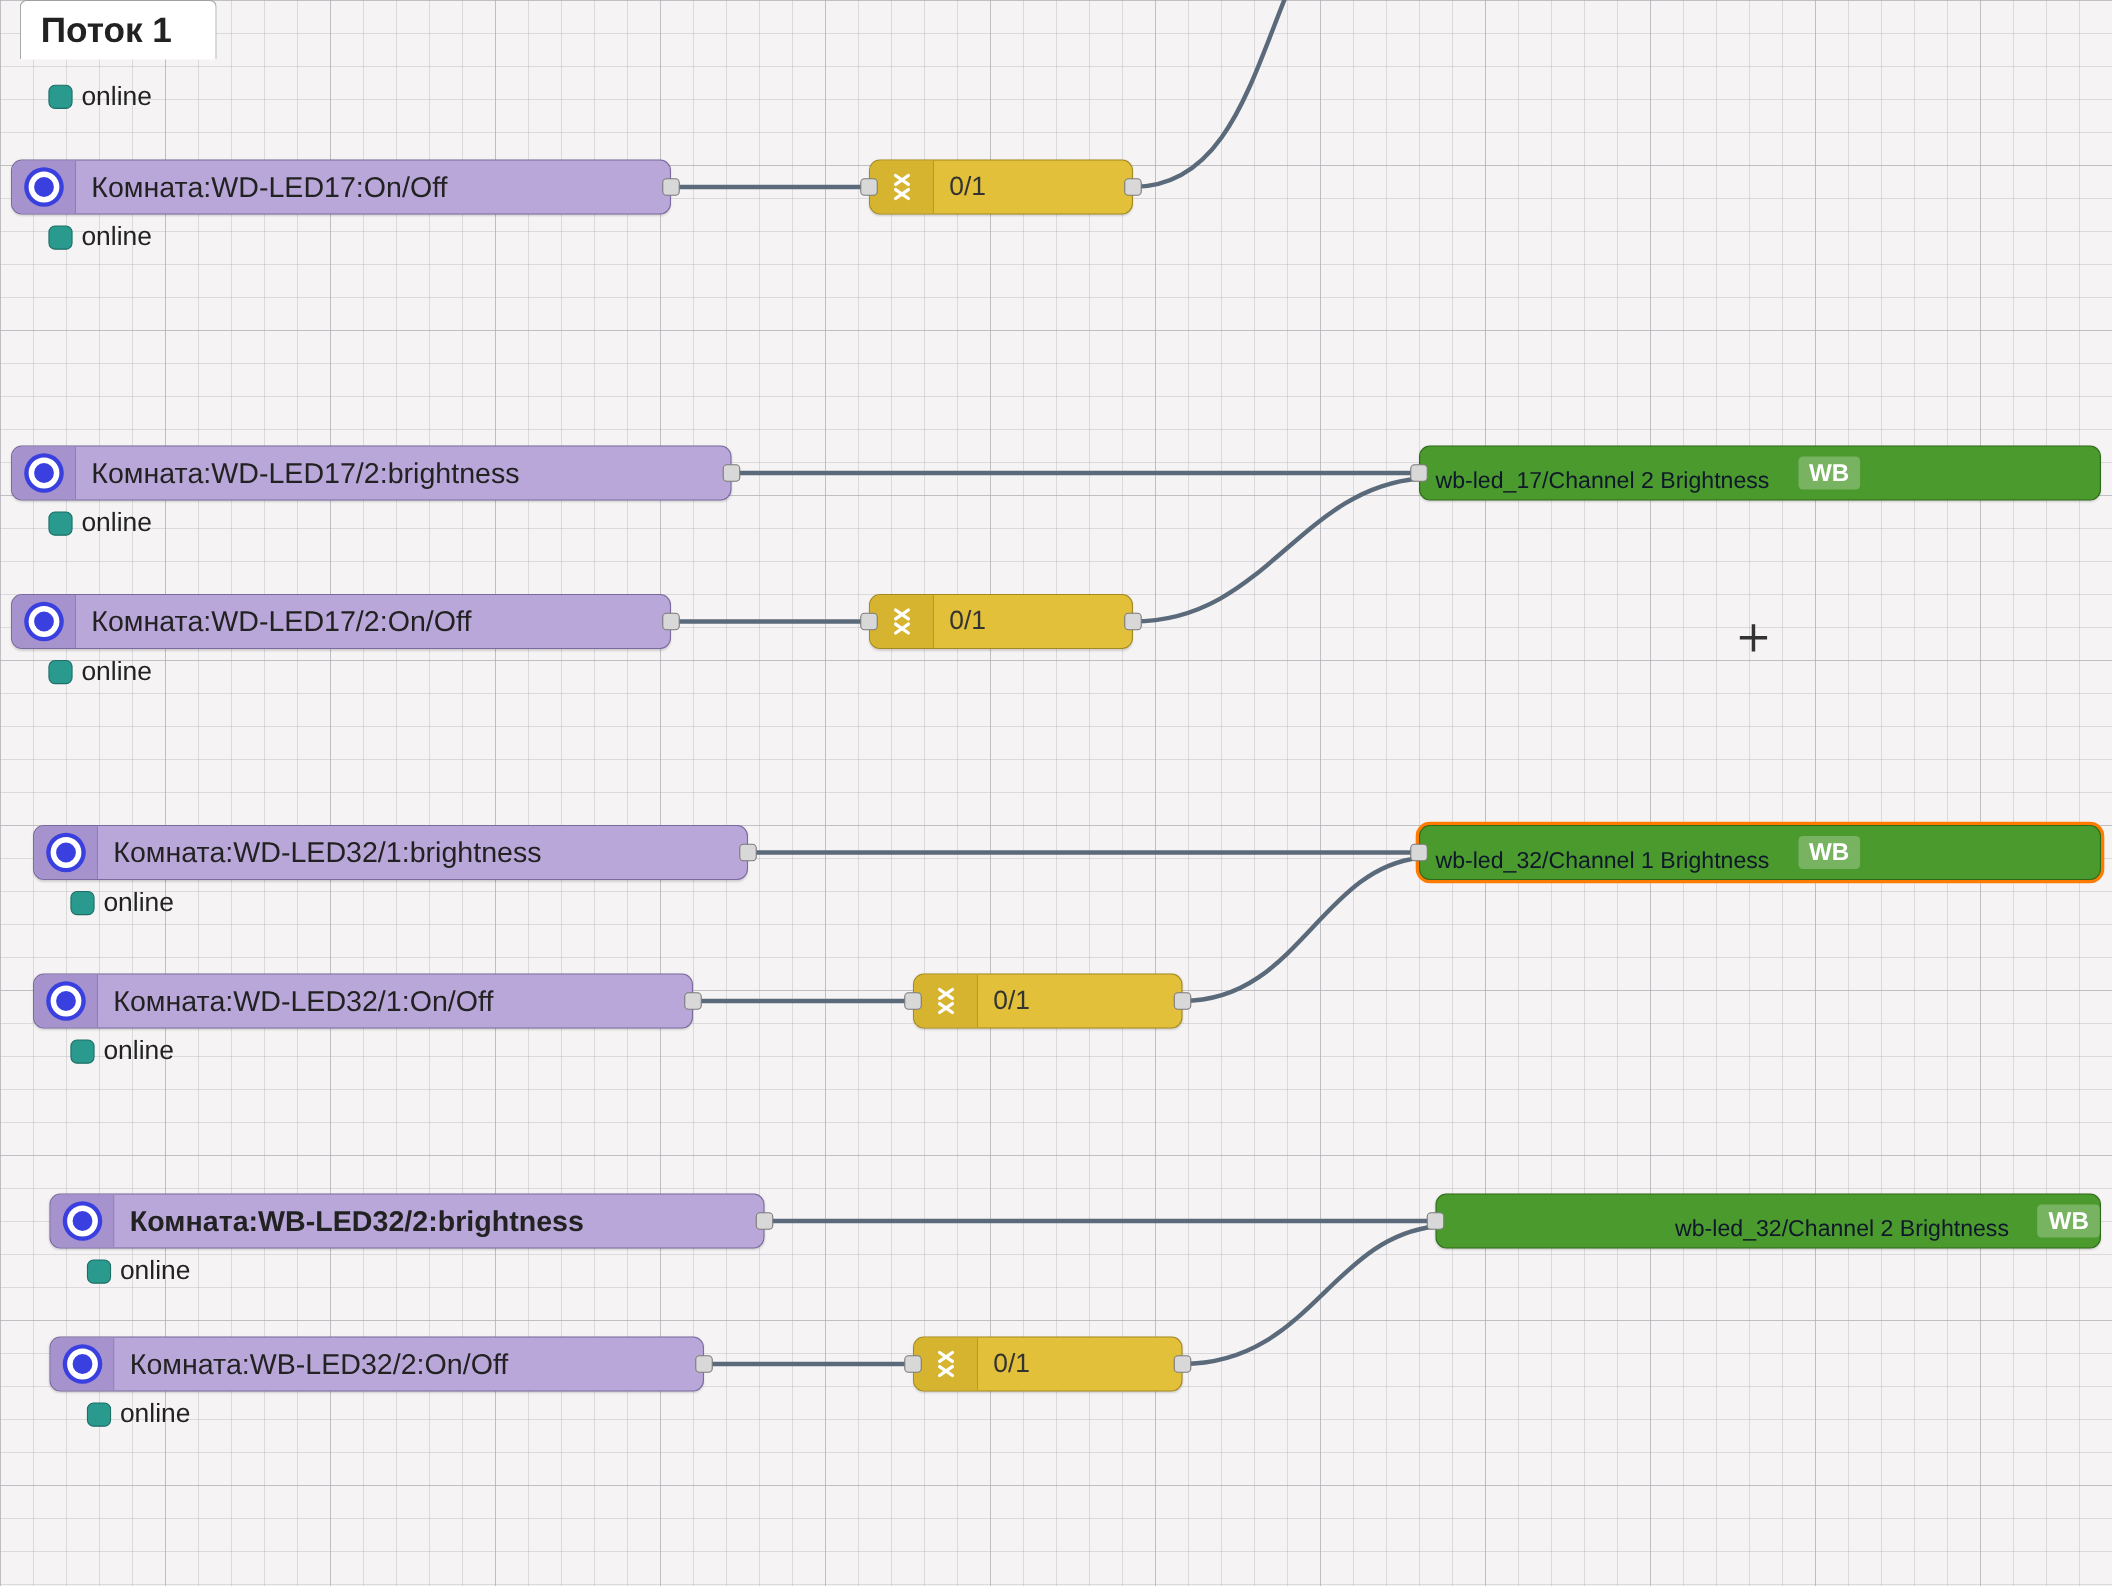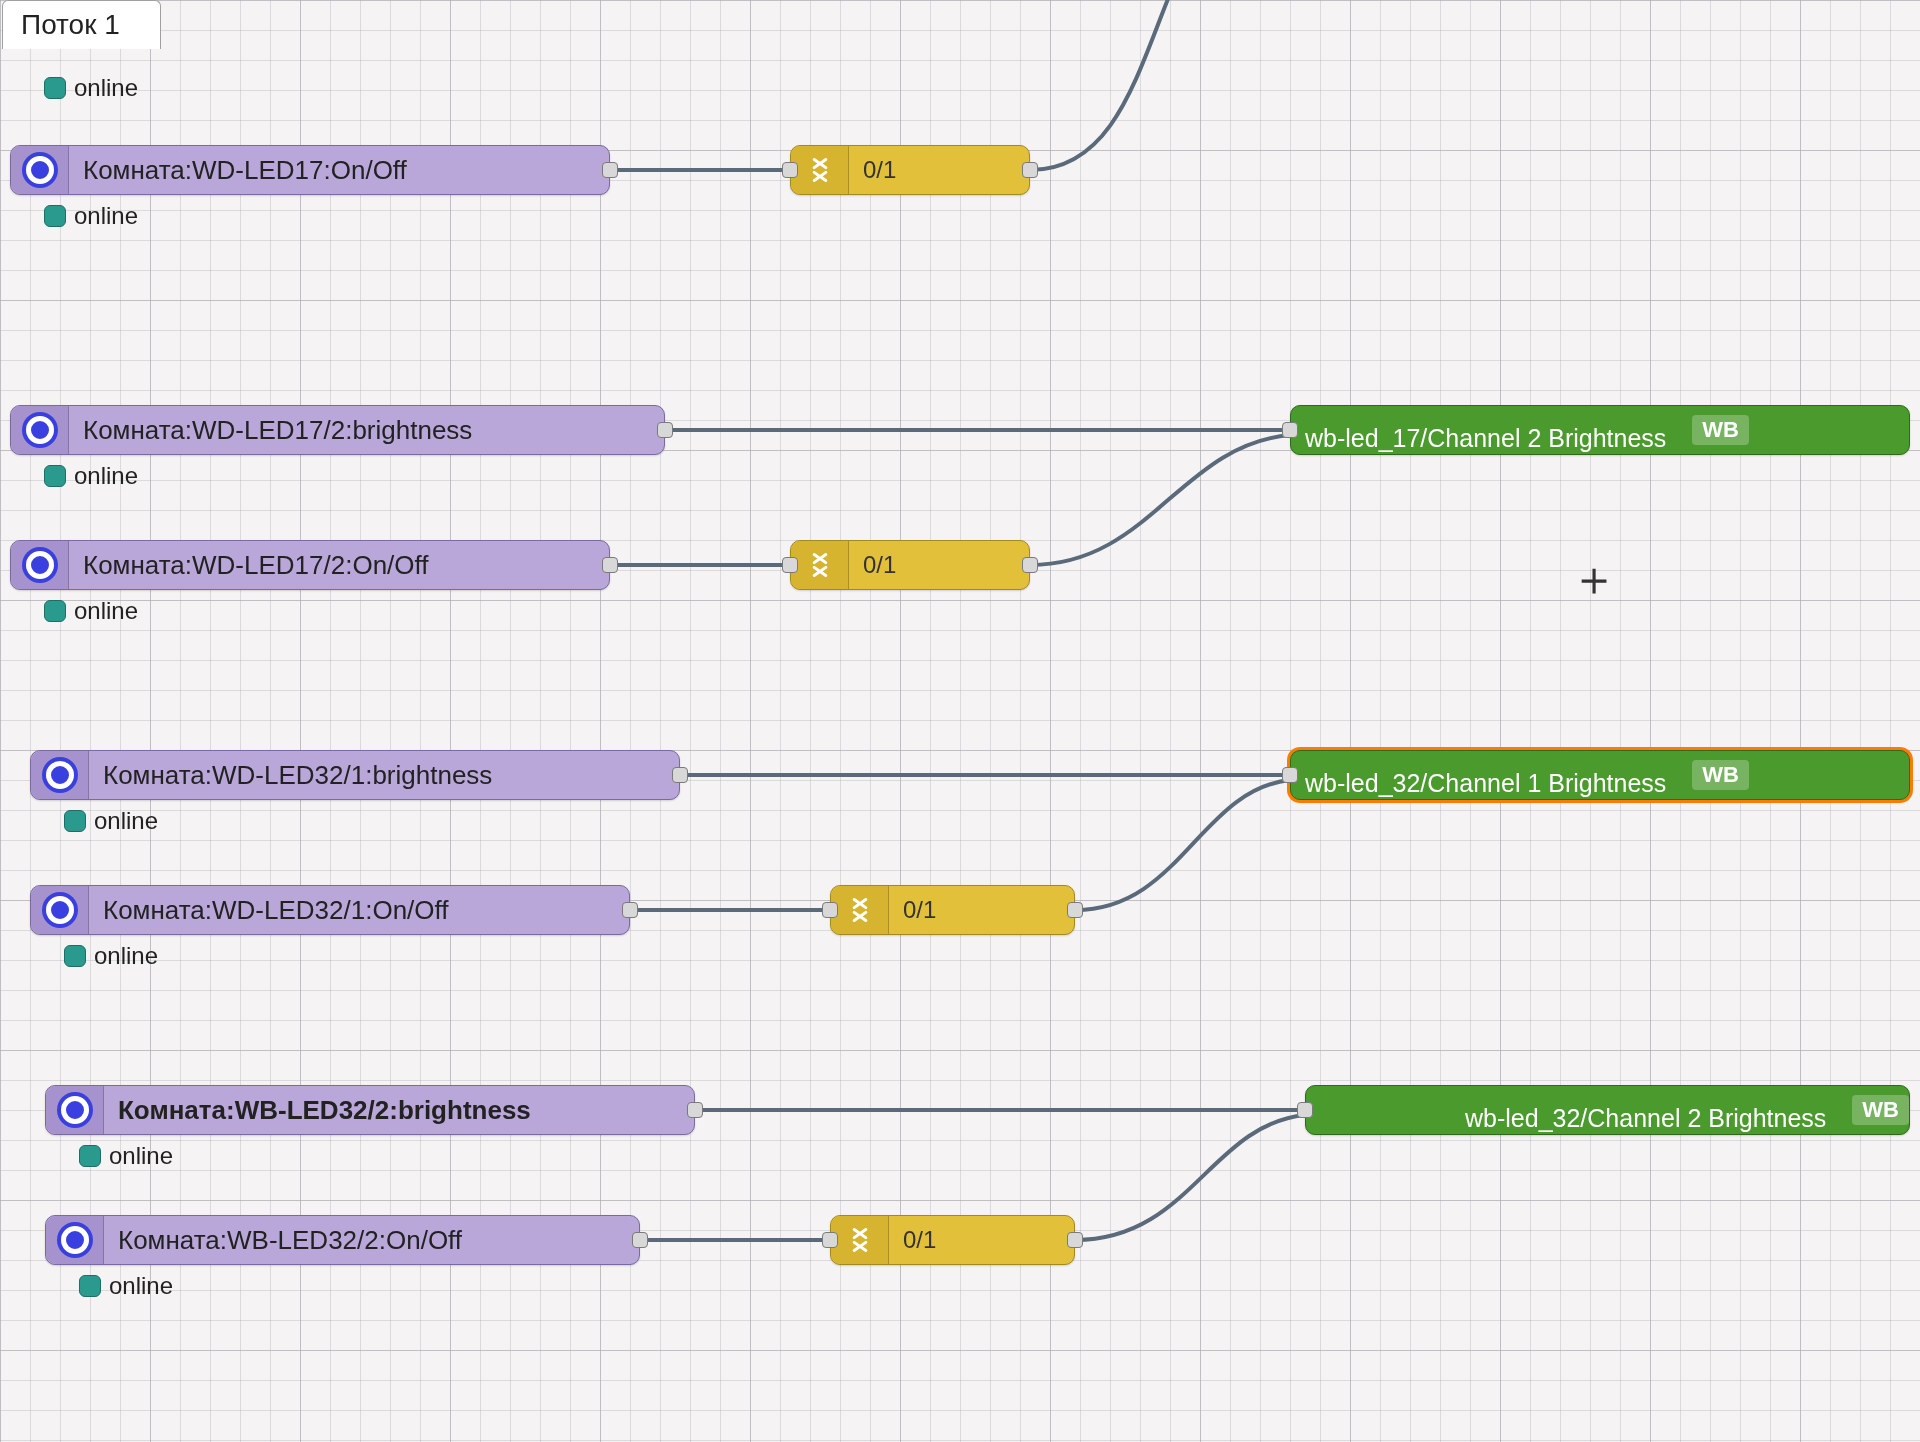--- a/index.html
+++ b/index.html
@@ -17,28 +17,28 @@
       linear-gradient(to right, rgba(170,170,175,0.35) 1px, transparent 1px),
       linear-gradient(to bottom, rgba(170,170,175,0.35) 1px, transparent 1px),
       linear-gradient(to right, rgba(170,170,175,0.55) 1px, transparent 1px),
       linear-gradient(to bottom, rgba(170,170,175,0.55) 1px, transparent 1px);
     background-size: 30px 30px, 30px 30px, 150px 150px, 150px 150px;
   }
 
   
   .tab {
     position: absolute;
-    left: 2px; top: 0;
+    left: 18px; top: 0;
     padding: 8px 40px 8px 18px;
     background: #fff;
     border: 1px solid #a0a0a0;
     border-bottom: none;
     border-radius: 6px 6px 0 0;
-    font-size: 28px;
-    font-weight: 400;
+    font-size: 32px;
+    font-weight: 700;
     color: #222;
   }
 
   
   .node {
     position: absolute;
     display: flex;
     align-items: center;
     border: 1px solid #666;
     border-radius: 10px;
@@ -74,21 +74,21 @@
 
   
   .node.yellow { background: #e2c03a; border-color: #a48a1d; }
   .node.yellow .icon-cell { background: #d7b430; }
   .switch-icon { width:28px; height:28px; }
   .switch-icon svg { width:100%; height:100%; }
   .node.yellow .label { color: #333; font-size: 24px; }
 
   
   .node.green { background: #4a9a2d; border-color: #2e6b18; }
-  .node.green .label { color: #ffffff; font-size: 25px; margin-top: 16px; }
+  .node.green .label { color: #0f172a; font-size: 21px; margin-top: 16px; }
   .node.green .badge {
     margin-left: 8px;
     padding: 2px 10px;
     background: rgba(255,255,255,0.25);
     border-radius: 4px;
     color: #fff;
     font-weight: 700;
     font-size: 22px;
   }
   .node.green.selected { box-shadow: 0 0 0 3px #ff7b00; }

